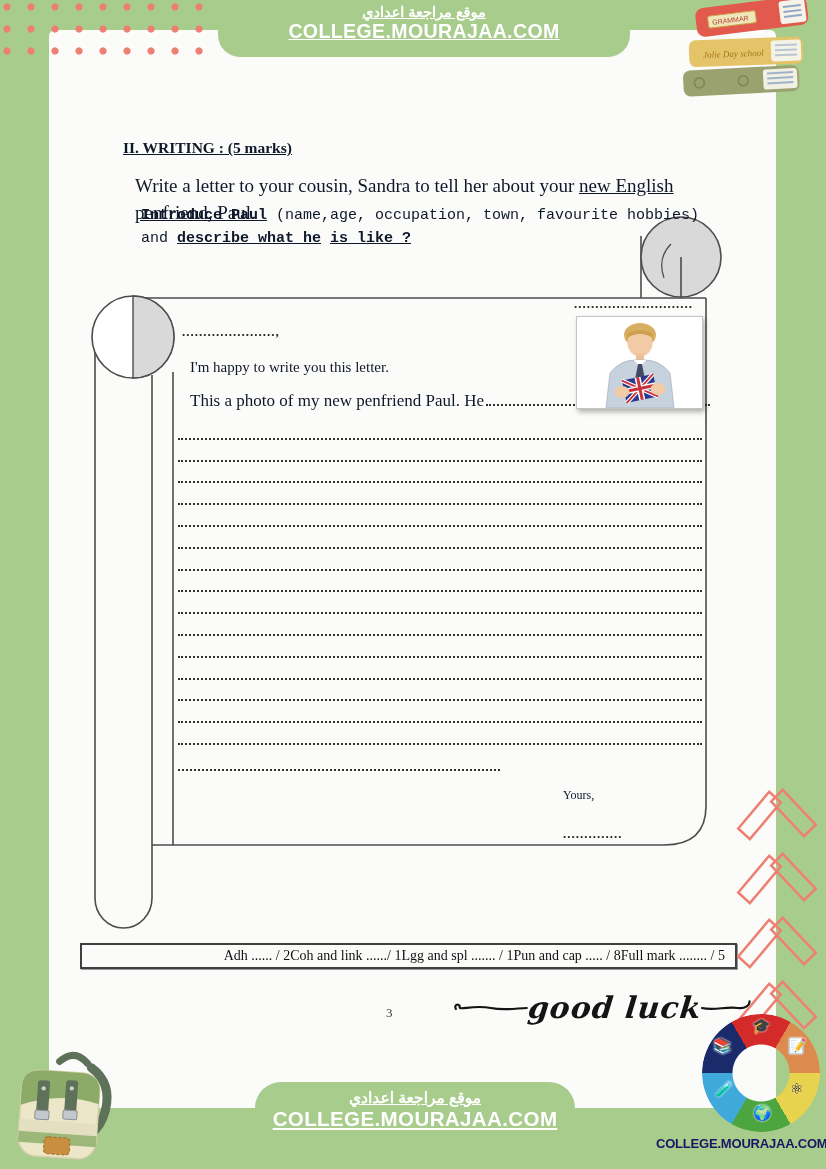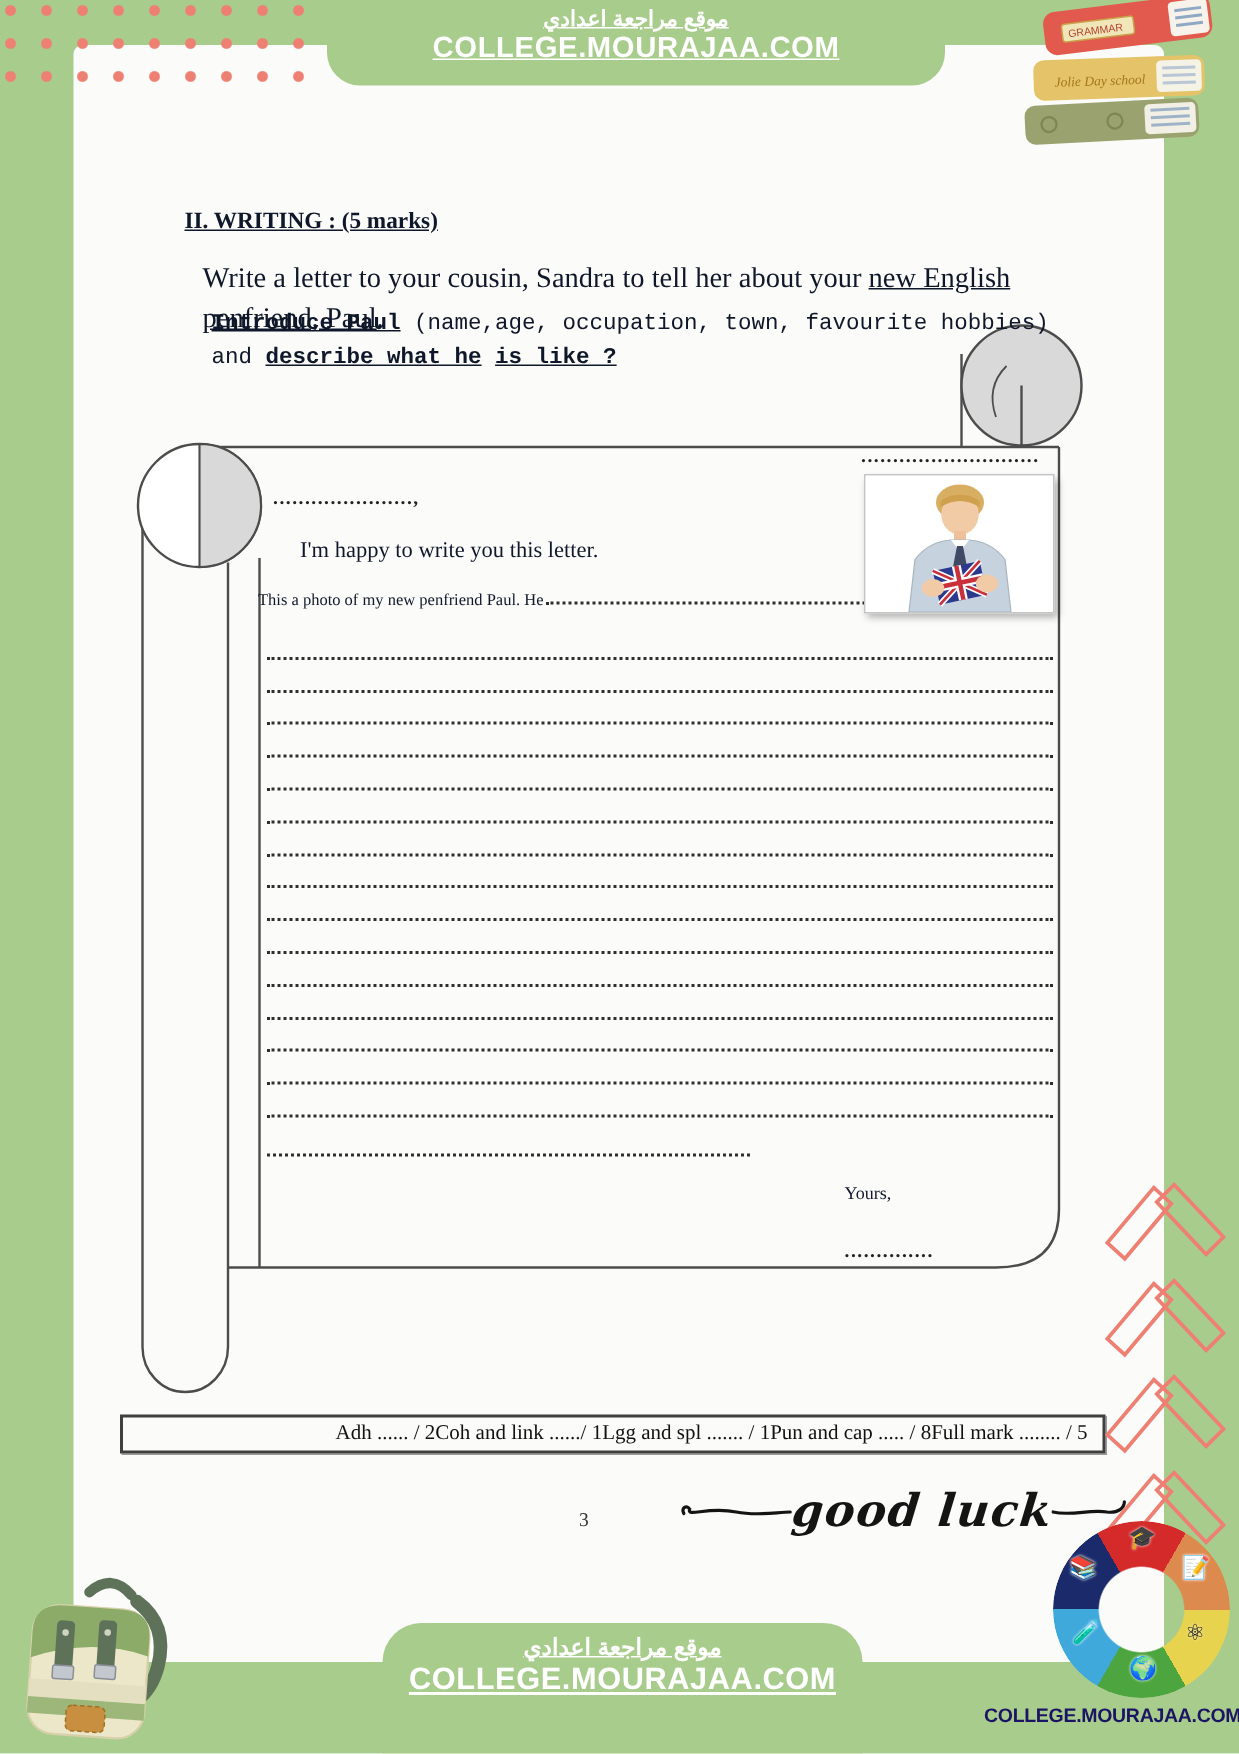--- a/index.html
+++ b/index.html
@@ -36,22 +36,22 @@
   .u{text-decoration:underline;}
   .bu{font-weight:bold;text-decoration:underline;}
 
   
   .scroll-svg{position:absolute;left:0;top:0;z-index:2;pointer-events:none;}
 
   
   .dotstr{font-size:13px;letter-spacing:1px;color:#222;font-weight:bold;}
   .date-dots{left:182px;top:324px;}
   .photo-top-dots{left:574px;top:296px;}
-  .letter-line1{left:200px;top:359px;font-size:15px;}
-  .letter-line2{left:172px;top:391px;width:520px;display:flex;align-items:baseline;font-size:11px;justify-content:center;}
+  .letter-line1{left:190px;top:359px;font-size:15px;}
+  .letter-line2{left:190px;top:391px;width:520px;display:flex;align-items:baseline;font-size:17px;justify-content:center;}
   .leader{flex:1;border-bottom:2px dotted var(--ink);margin:0 0 3px 2px;height:12px;}
   .photo{position:absolute;left:576px;top:316px;width:127px;height:93px;background:#fff;border:1px solid #c4c4c4;
     box-shadow:2px 3px 5px rgba(0,0,0,.3);z-index:4;}
   .blank-lines{position:absolute;left:178px;top:418px;width:524px;z-index:3;}
   .dotline{height:21.8px;border-bottom:2px dotted var(--ink);}
   .short-line{position:absolute;left:178px;top:757px;width:322px;height:14px;border-bottom:2px dotted var(--ink);z-index:3;}
   .yours{left:563px;top:788px;font-size:12px;}
   .sig-dots{left:563px;top:826px;}
 
   

